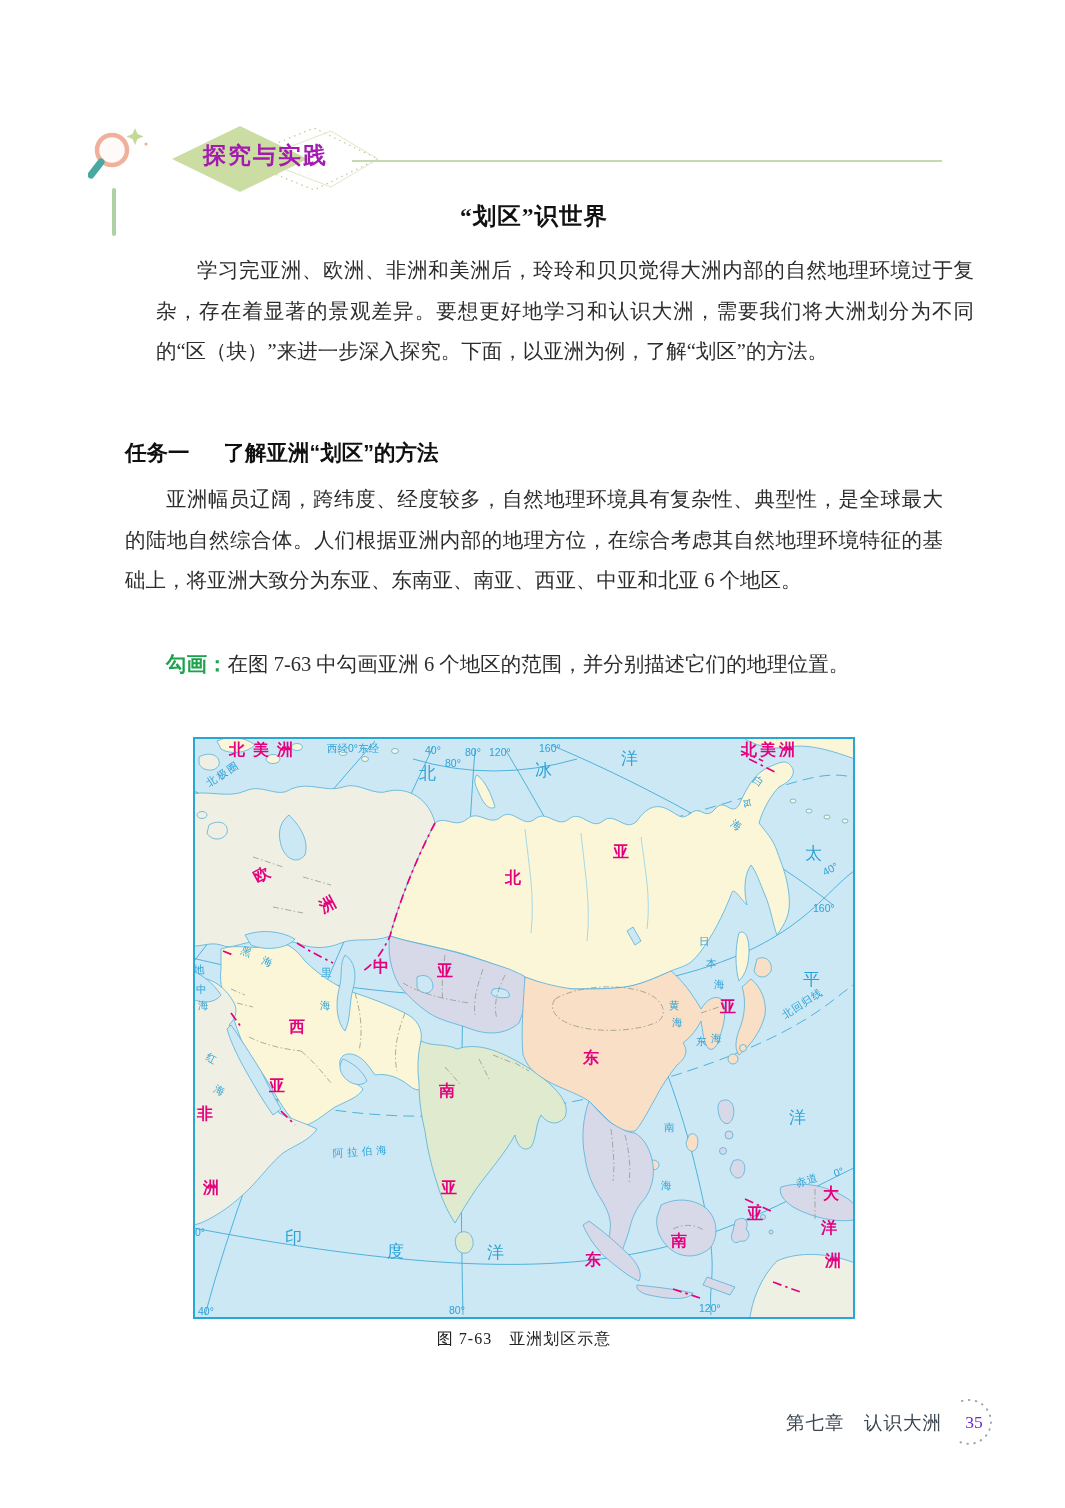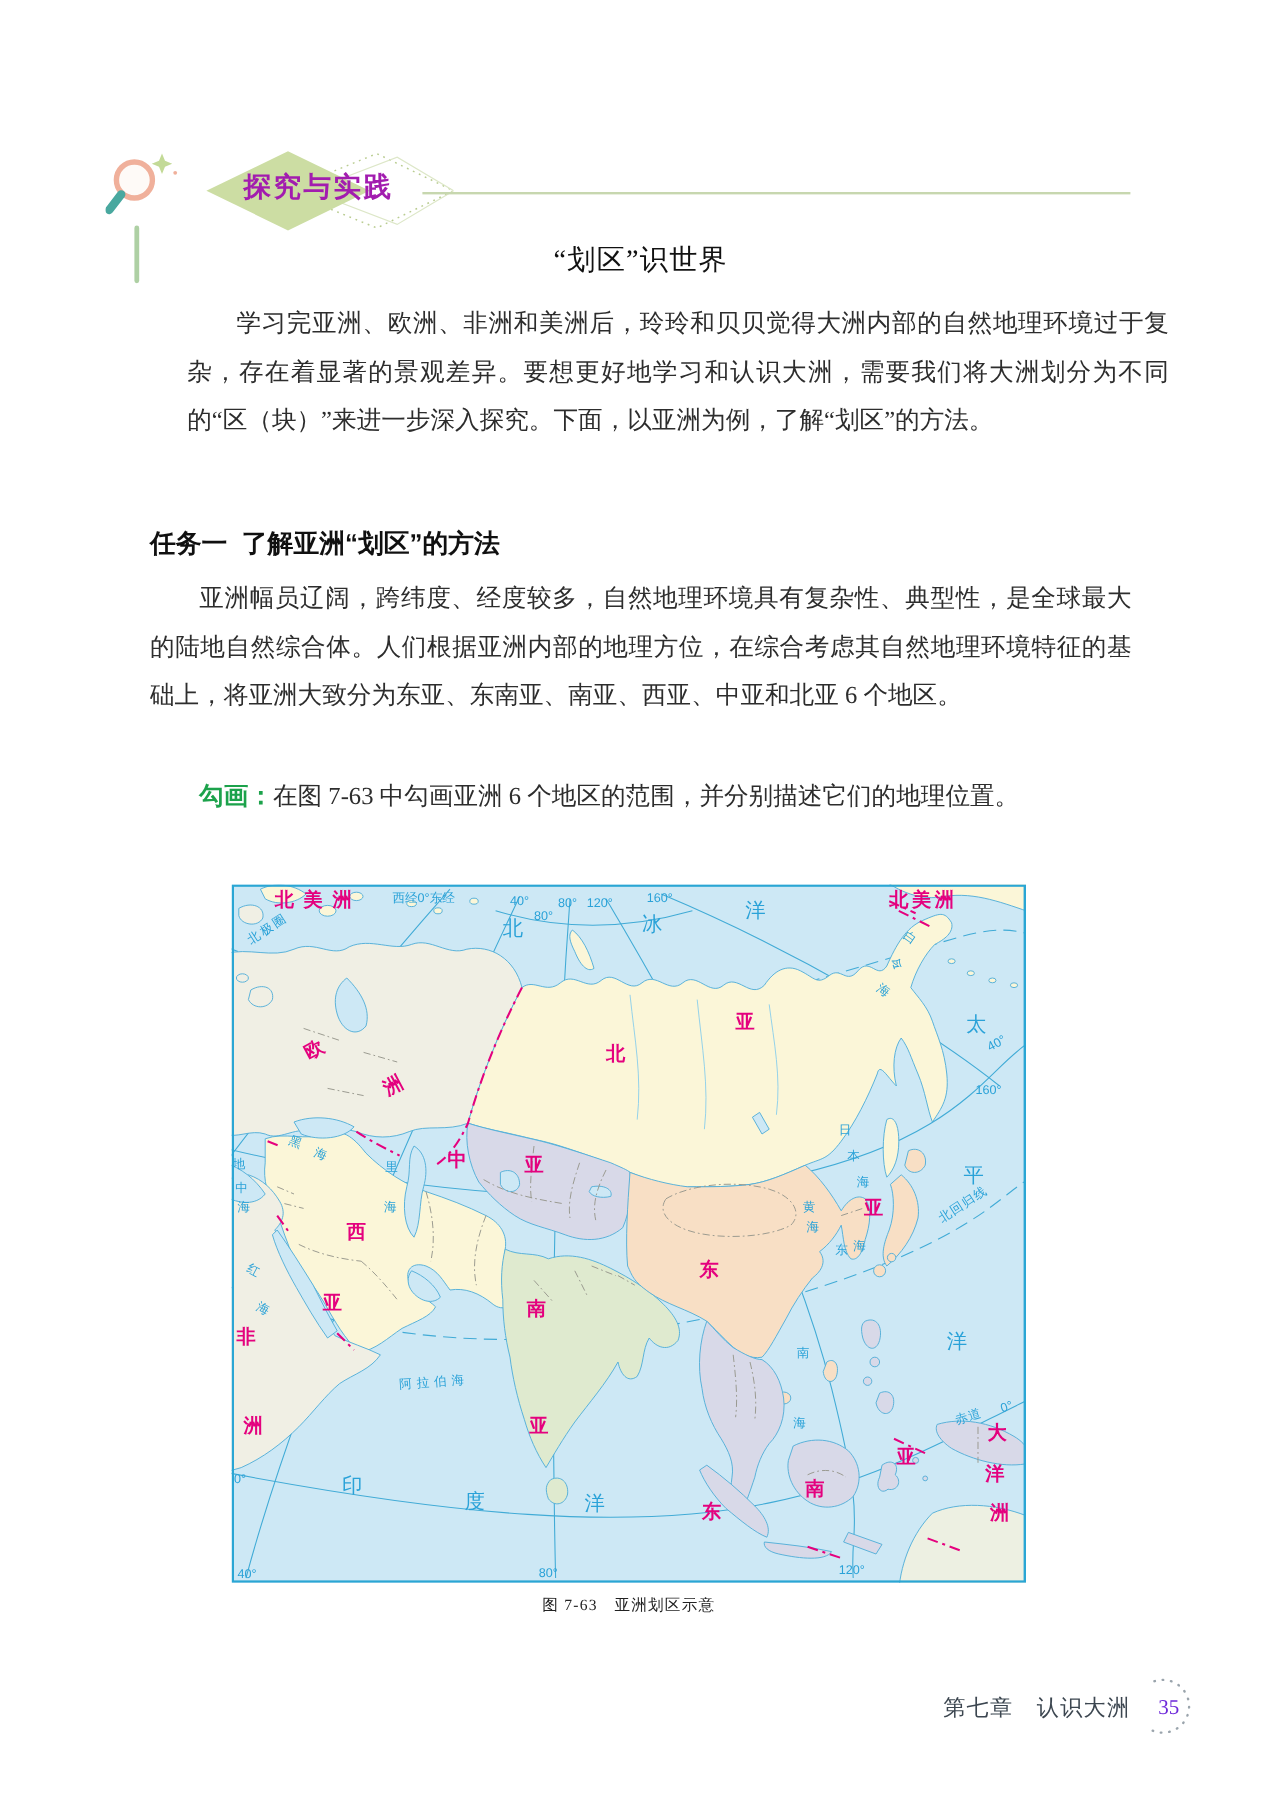--- a/index.html
+++ b/index.html
@@ -6,35 +6,35 @@
   .page{position:relative;width:1065px;height:1508px;background:#ffffff;overflow:hidden;
         font-family:"Liberation Serif","DejaVu Serif",serif;color:#2e2e2e;}
   
   .badge-svg{position:absolute;left:88px;top:120px;}
   .badge-text{position:absolute;left:203px;top:140px;font-size:23px;font-weight:bold;
               letter-spacing:2px;color:#a21caf;font-family:"Liberation Serif",serif;}
   .hline{position:absolute;left:352px;top:160px;width:590px;height:2px;background:#c7d7af;}
   .vline{position:absolute;left:112px;top:188px;width:4px;height:48px;background:#aed0a4;border-radius:2px;}
   
   .doc-title{position:absolute;left:125px;top:200px;width:818px;text-align:center;
-             font-size:23.5px;font-weight:normal;color:#111;letter-spacing:1px;}
+             font-size:23.5px;font-weight:bold;color:#111;letter-spacing:1px;}
   .para{position:absolute;left:125px;width:818px;font-size:20.5px;line-height:40.5px;
         text-align:justify;text-indent:2em;color:#2d2d2d;}
   #para1{top:250px;margin-left:31px;}
   #para2{top:479px;}
   #para3{top:644px;}
   .task-heading{position:absolute;left:125px;top:438px;font-family:"Liberation Sans","DejaVu Sans",sans-serif;
         font-weight:bold;font-size:21.5px;color:#101010;}
-  .task-heading .task-label{margin-right:12px;}
+  .task-heading .task-label{margin-right:34px;}
   .activity-label{font-family:"Liberation Sans","DejaVu Sans",sans-serif;font-weight:bold;color:#1ca24b;}
   
   .map-frame{position:absolute;left:193px;top:737px;width:662px;height:466px;}
   .map-frame svg{display:block;}
   .fig-caption{position:absolute;left:193px;top:1329px;width:662px;text-align:center;
-               font-size:13px;color:#222;letter-spacing:1px;}
+               font-size:16px;color:#222;letter-spacing:1px;}
   
   .footer{position:absolute;top:1396px;left:700px;width:300px;display:flex;align-items:center;justify-content:flex-end;}
   .chapter{font-size:18.5px;color:#3c4650;letter-spacing:1px;text-align:right;}
   .pagenum-wrap{position:relative;width:52px;height:52px;margin-left:6px;}
   .pagenum-wrap svg{position:absolute;left:0;top:0;}
   .pagenum{position:absolute;left:0;top:0;width:52px;height:52px;display:flex;align-items:center;justify-content:center;
            font-size:17.5px;color:#6d28d9;}
   
   .sea-bg{fill:#cde8f5;}
   .grat{stroke:#41abd6;stroke-width:0.9;fill:none;}

